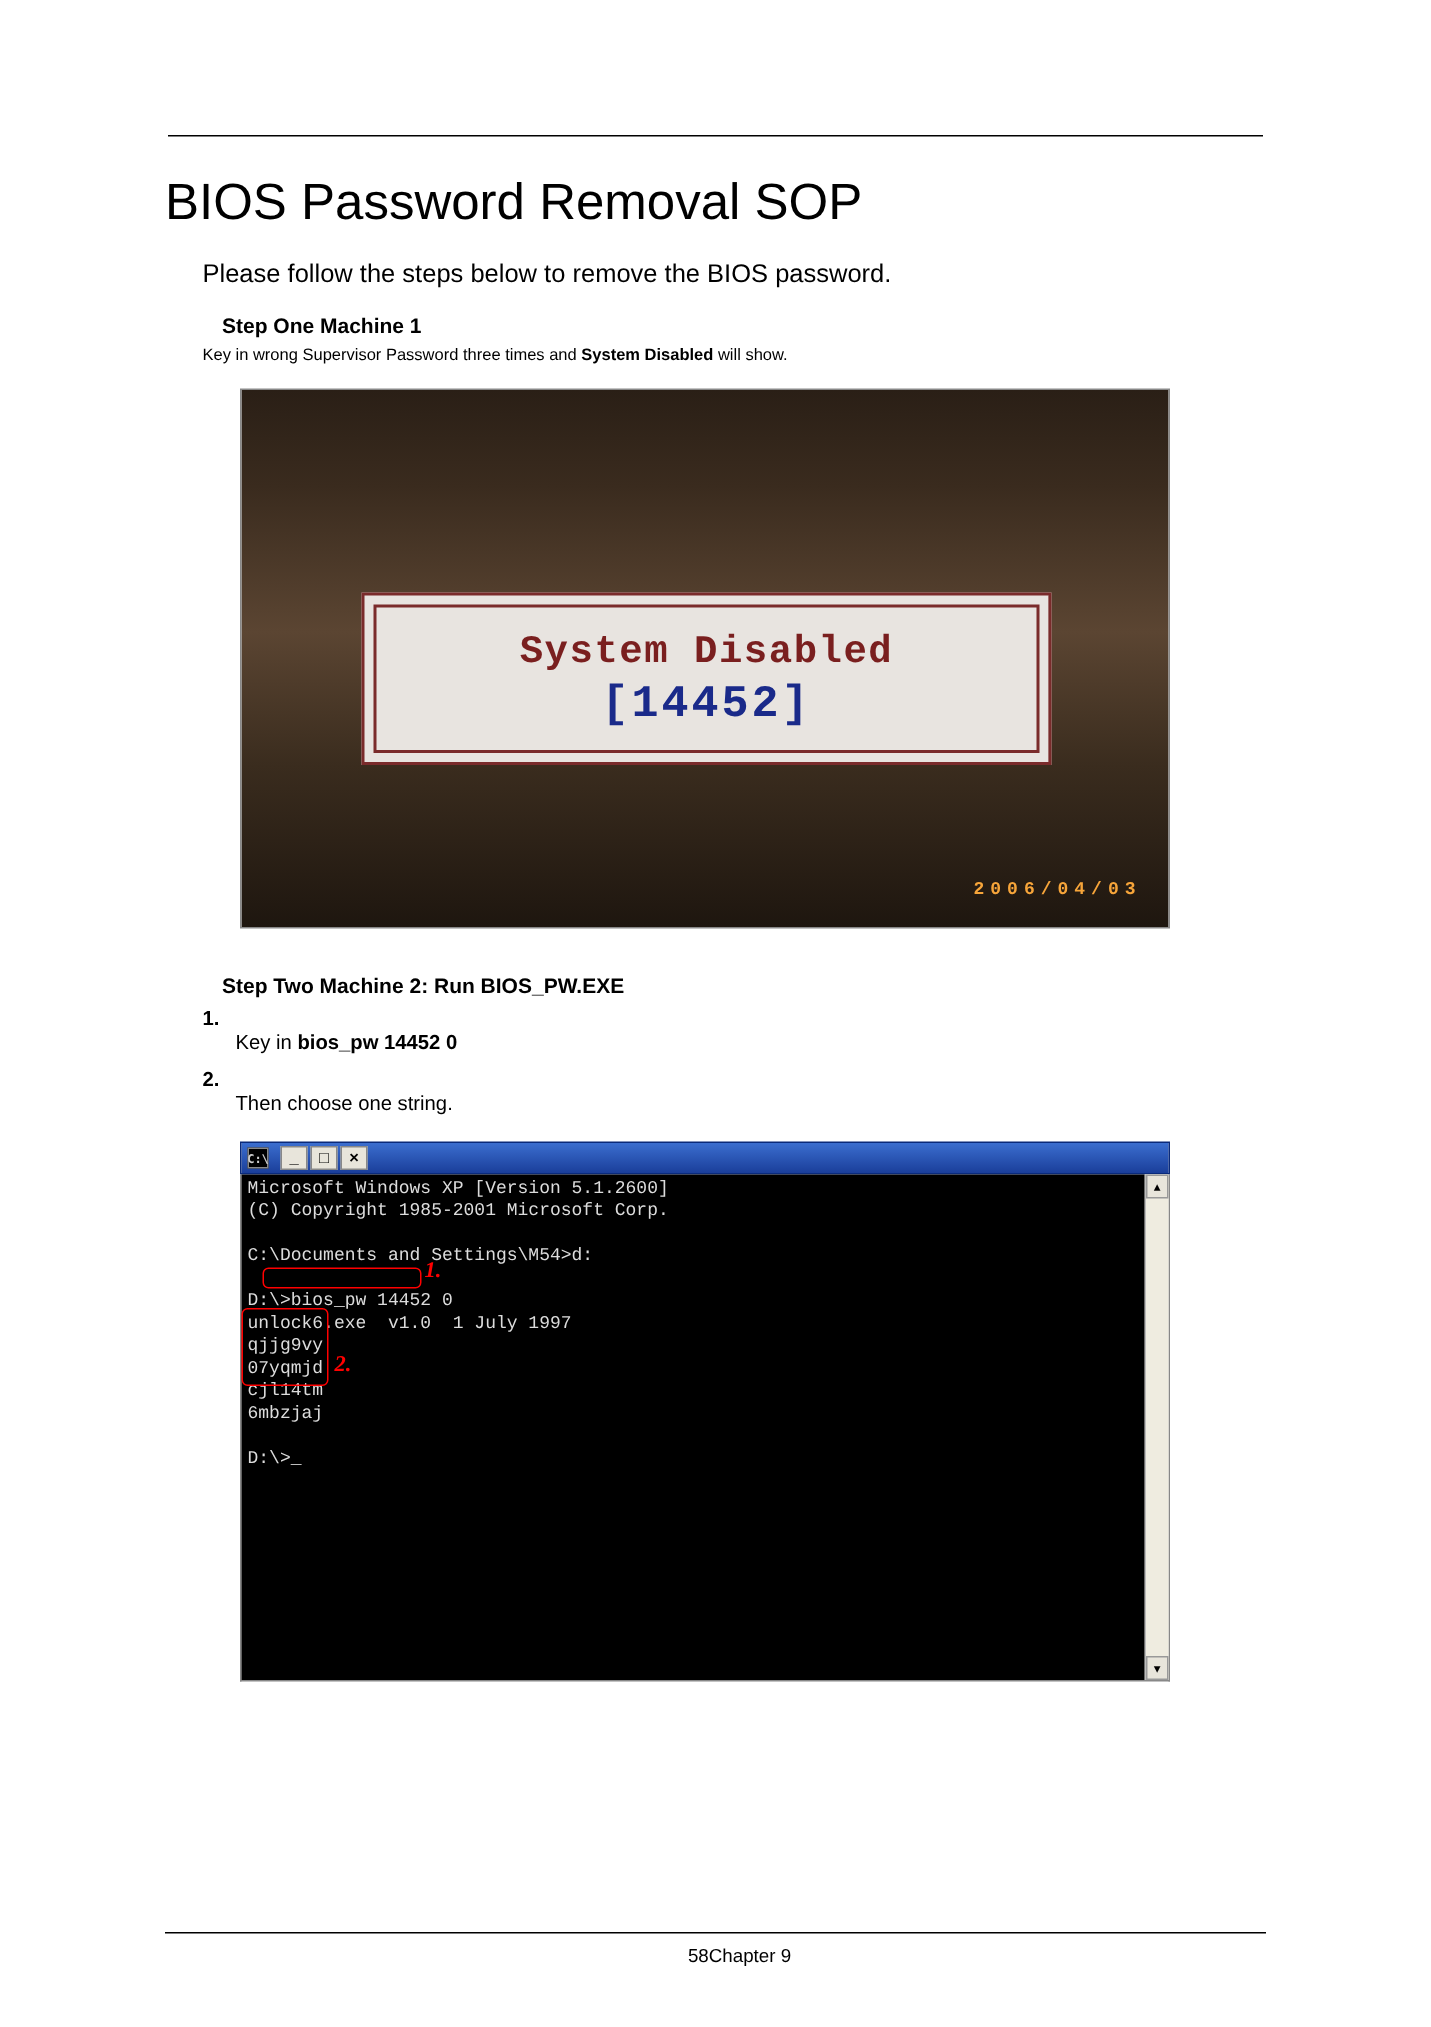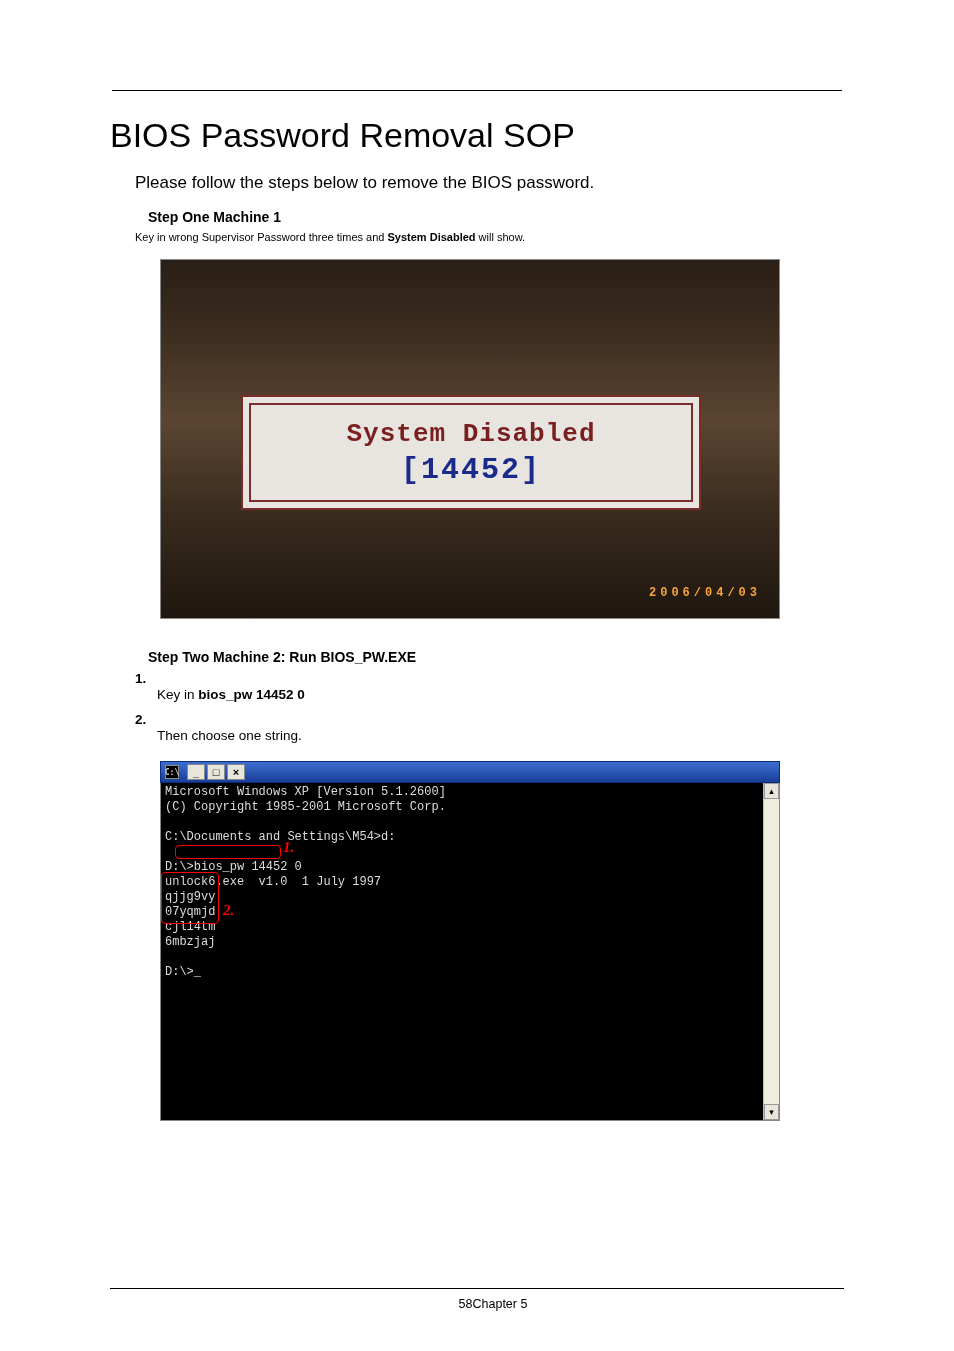--- a/index.html
+++ b/index.html
@@ -194,14 +194,14 @@
     <div class="scrollbar">
       <div class="sb-btn">▴</div>
       <div class="sb-btn">▾</div>
     </div>
   </div>
 </div>
 
 <div class="footer-rule"></div>
 <div class="footer">
   <span>58</span>
-  <span>Chapter 5</span>
+  <span>Chapter 9</span>
 </div>
 
 </body></html>

